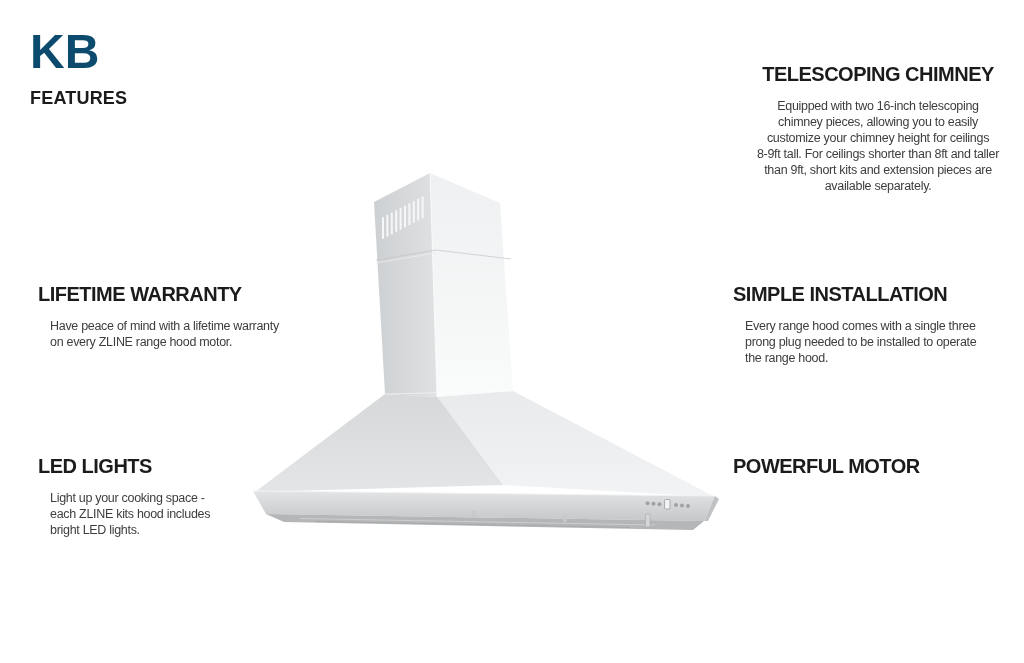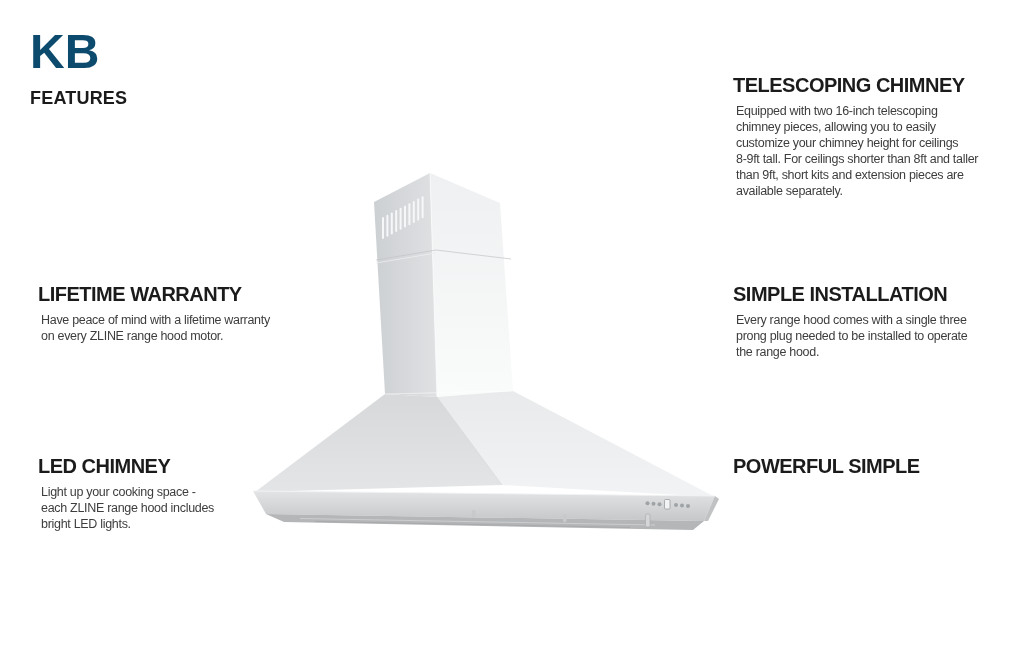--- a/index.html
+++ b/index.html
@@ -41,28 +41,28 @@
   }
   .feature h2 {
     margin: 0 0 6px 0;
     font-size: 20px;
     font-weight: 700;
     letter-spacing: -0.5px;
     color: #1b1b1b;
     white-space: nowrap;
   }
   .feature p {
-    margin: 3px;
+    margin: 12px;
     font-size: 12.5px;
     line-height: 16px;
     letter-spacing: -0.3px;
     color: #3d3d3d;
     white-space: pre-line;
   }
-  .f-telescoping { left: 733px; top: 74px; }
+  .f-telescoping { left: 733px; top: 63px; text-align: center; }
   .f-lifetime    { left: 38px;  top: 283px; }
   .f-simple      { left: 733px; top: 283px; }
   .f-led         { left: 38px;  top: 455px; }
   .f-powerful    { left: 733px; top: 455px; }
   .product-figure {
     position: absolute;
     left: 248px;
     top: 160px;
     width: 475px;
     height: 375px;
@@ -97,28 +97,28 @@
 the range hood.</p>
   </section>
 
   <section class="feature f-lifetime">
     <h2>LIFETIME WARRANTY</h2>
     <p>Have peace of mind with a lifetime warranty
 on every ZLINE range hood motor.</p>
   </section>
 
   <section class="feature f-led">
-    <h2>LED CHIMNEY</h2>
+    <h2>LED LIGHTS</h2>
     <p>Light up your cooking space -
-each ZLINE range hood includes
+each ZLINE kits hood includes
 bright LED lights.</p>
   </section>
 
   <section class="feature f-powerful">
-    <h2>POWERFUL SIMPLE</h2>
+    <h2>POWERFUL MOTOR</h2>
   </section>
 
   <figure class="product-figure">
     <svg viewBox="248 160 475 375" xmlns="http://www.w3.org/2000/svg">
       <defs>
         <linearGradient id="gChimL" x1="0" y1="0" x2="1" y2="0">
           <stop offset="0" stop-color="#cdd0d2"></stop>
           <stop offset="1" stop-color="#dfe1e3"></stop>
         </linearGradient>
         <linearGradient id="gChimR" x1="0" y1="0" x2="0" y2="1">

